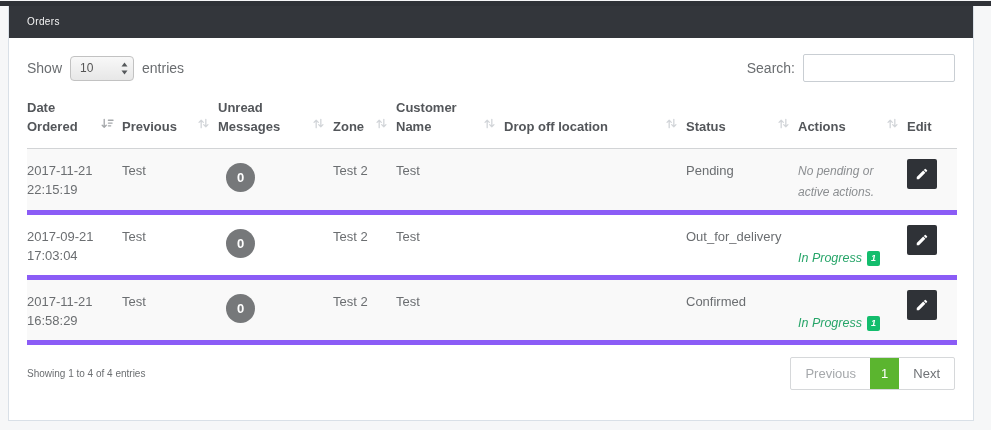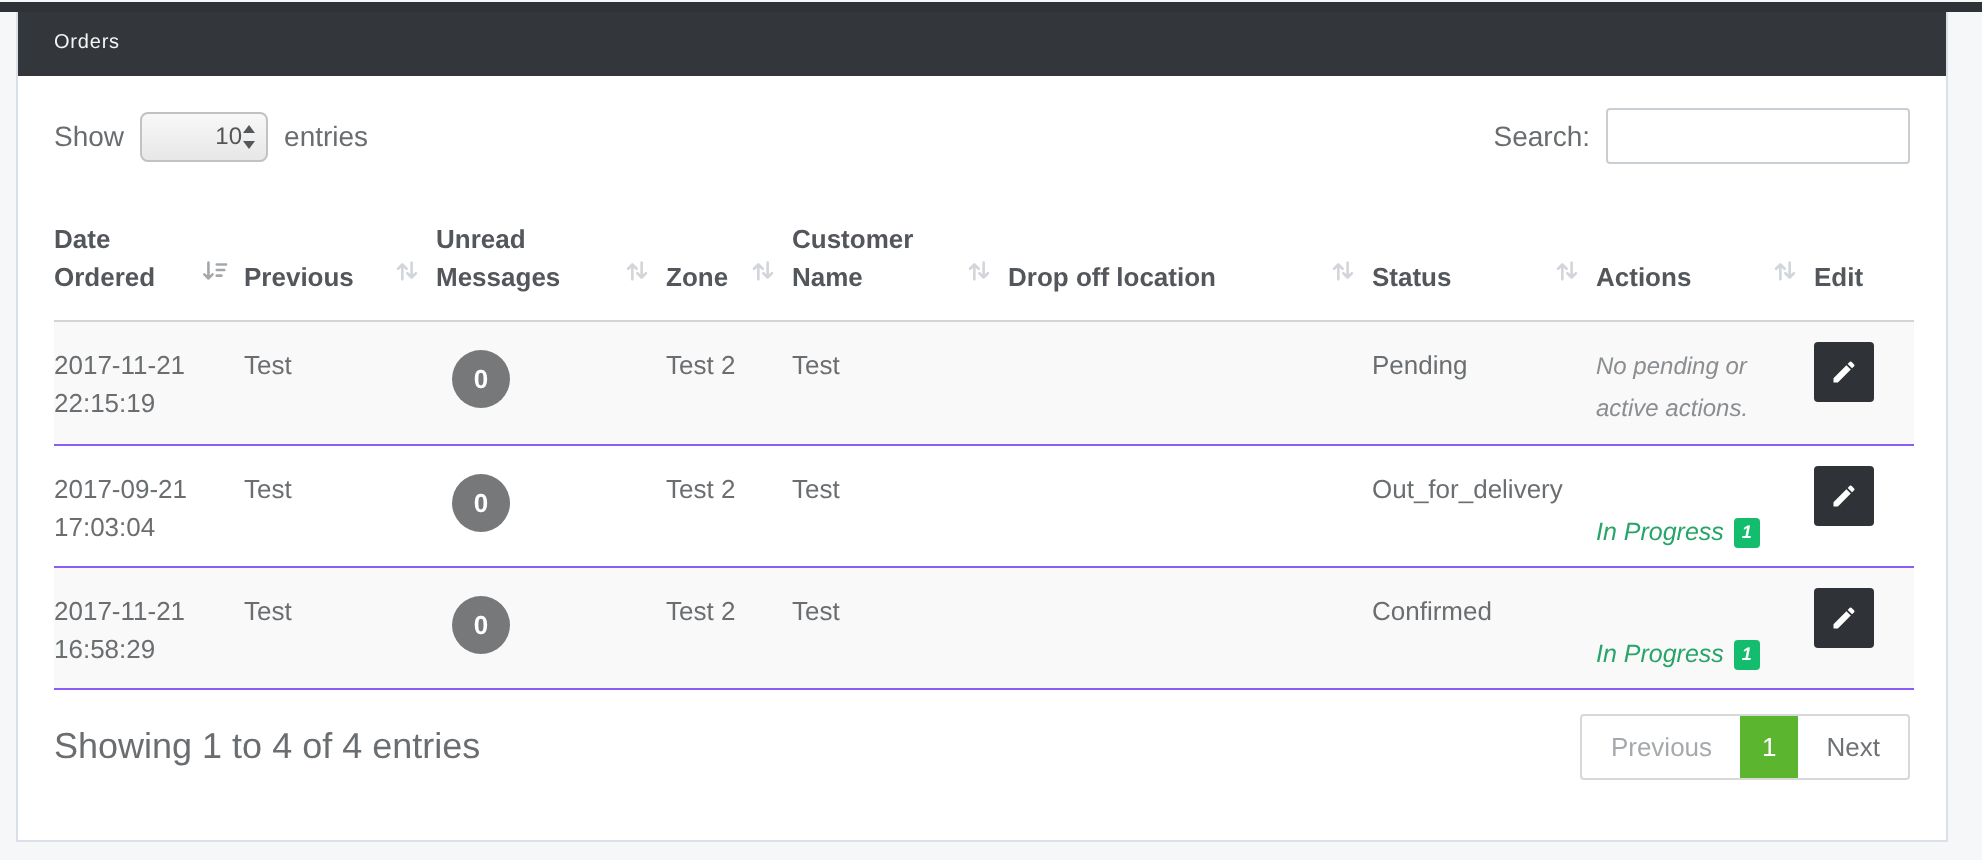--- a/index.html
+++ b/index.html
@@ -16,24 +16,24 @@
     background:#ffffff; border:1px solid #d9e0e7; border-top:none;
   }
   .panel-header {
     background:#33363b; color:#f5f5f5; height:32px; line-height:32px;
     padding:0 18px; font-size:10px; letter-spacing:.4px;
   }
   .panel-body { padding:16px 18px 0 18px; }
 
   
   .controls { display:flex; justify-content:space-between; align-items:center;
-    font-size:14px; color:#6a6d70; margin-bottom:28px; }
+    font-size:14px; color:#6a6d70; margin-bottom:16px; }
   .show-group { display:flex; align-items:center; }
   .fake-select {
-    display:inline-flex; align-items:center; justify-content:flex-end;
+    display:inline-flex; align-items:center; justify-content:space-between;
     width:64px; height:25px; margin:0 8px; padding:0 5px 0 9px;
     border:1px solid #c2c2c2; border-radius:4px;
     background:linear-gradient(#f8f8f8,#e7e7e7);
     font-size:12px; color:#555; cursor:pointer;
   }
   .search-group { display:flex; align-items:center; }
   .search-group input {
     width:152px; height:28px; margin-left:8px; padding:0 7px;
     border:1px solid #c9ced3; border-radius:2px; font-size:13px; color:#555;
     outline:none; font-family:inherit;
@@ -44,21 +44,21 @@
     font-size:13px; color:#6b6e71; }
   table.dt th {
     color:#53565a; font-weight:bold; text-align:left; vertical-align:bottom;
     padding:0 2px 12px 0; line-height:19px;
     border-bottom:1px solid #d2d4d6; cursor:pointer;
   }
   .th-inner { display:flex; justify-content:space-between; align-items:flex-end; }
   .th-inner .icon { flex:0 0 auto; margin:0 6px 1px 4px; }
   table.dt td {
     vertical-align:top; padding:12px 2px 7px 0; line-height:19px;
-    border-bottom:1px solid #8b5cf6;
+    border-bottom:5px solid #8b5cf6;
   }
   tr.odd td { background:#f9f9f9; }
 
   .badge-circle {
     display:inline-flex; width:29px; height:29px; border-radius:50%;
     background:#76787a; color:#fff; font-weight:bold; font-size:13px;
     align-items:center; justify-content:center; margin:2px 0 0 8px;
   }
   .action-note { font-style:italic; font-size:12px; color:#8b8e91;
     line-height:21px; max-width:94px; }
@@ -71,21 +71,21 @@
   }
   .edit-btn {
     width:30px; height:30px; background:#2f3237; border:none; border-radius:2px;
     display:flex; align-items:center; justify-content:center; cursor:pointer;
     margin-top:-2px; padding:0;
   }
 
   
   .table-footer { display:flex; justify-content:space-between; align-items:center;
     padding-top:12px; }
-  .summary { font-size:18px; color:#6b6e71; }
+  .summary { font-size:10px; color:#6b6e71; }
   .pagination { display:inline-flex; border:1px solid #d6d8da; border-radius:2px;
     overflow:hidden; background:#fff; }
   .page-btn { padding:8px 14px; font-size:13px; cursor:pointer; user-select:none; }
   .page-btn.prev { color:#a6a9ac; }
   .page-btn.next { color:#6f7276; }
   .page-btn.current { background:#5bb52f; color:#fff; padding:8px 11px; }
 </style>
 </head>
 <body>
 

